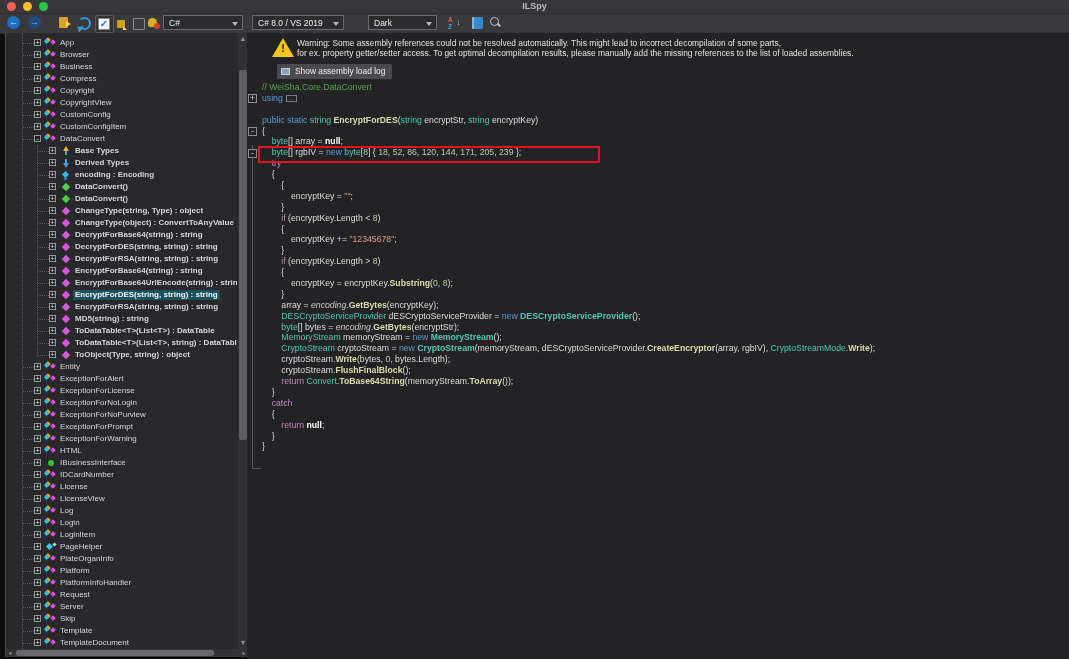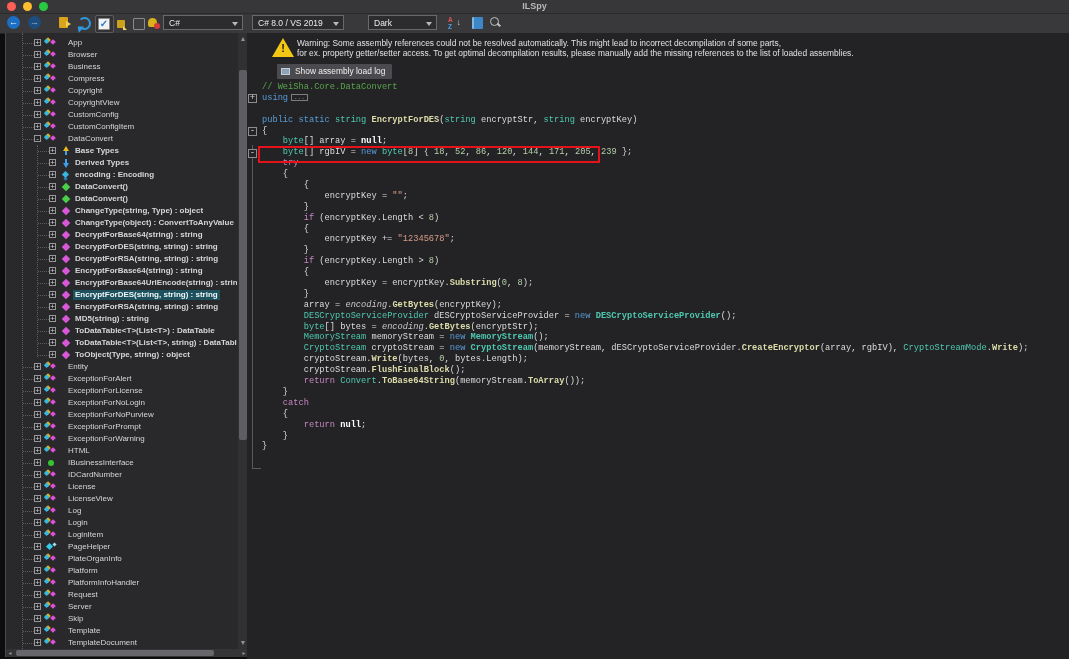--- a/index.html
+++ b/index.html
@@ -45,21 +45,21 @@
   .trow{position:absolute;left:0;width:100%;height:12px;font-size:8px;color:#d6d6d8;}
   .trow .stub{position:absolute;top:6px;width:11px;border-top:1px dotted #5d5d60;}
   .trow .exp{position:absolute;top:2px;width:7px;height:7px;background:#242426;border:1px solid #97979a;color:#d2d2d4;
              font-size:8px;line-height:6px;text-align:center;box-sizing:border-box;}
   .trow .ticon{position:absolute;top:1px;width:11px;height:10px;}
   .trow .tlabel{position:absolute;top:1px;white-space:nowrap;padding:0 2px;line-height:10px;}
   .trow .tlabel.sel{background:#1d515e;color:#eef6f8;}
   .d0 .stub{left:17px;} .d1 .stub{left:32px;}
   .d0 .exp{left:28px;}  .d1 .exp{left:43px;}
   .d0 .ticon{left:40px;} .d1 .ticon{left:55px;}
-  .d0 .tlabel{left:60px;} .d1 .tlabel{left:67px;font-weight:bold;}
+  .d0 .tlabel{left:52px;} .d1 .tlabel{left:67px;font-weight:bold;}
   
   .ti-cls::before{content:"";position:absolute;left:0;top:0;width:4px;height:4px;background:#e0b020;transform:rotate(45deg);}
   .ti-cls::after{content:"";position:absolute;left:5px;top:2px;width:4px;height:4px;background:#e050d8;transform:rotate(45deg);box-shadow:-5px 4px 0 #38b8e0;}
   .ti-m::before{content:"";position:absolute;left:2px;top:2px;width:6px;height:6px;background:#d957d9;transform:rotate(45deg);}
   .ti-mg::before{content:"";position:absolute;left:2px;top:2px;width:6px;height:6px;background:#4bcf4b;transform:rotate(45deg);}
   .ti-fld::before{content:"";position:absolute;left:2px;top:2px;width:5px;height:5px;background:#35b8e0;transform:rotate(45deg);box-shadow:3px 3px 0 -1px #2f7ac0;}
   .ti-base::before{content:"";position:absolute;left:2px;top:0;border-left:3px solid transparent;border-right:3px solid transparent;border-bottom:5px solid #e8b81c;}
   .ti-base::after{content:"";position:absolute;left:4px;top:5px;width:2px;height:4px;background:#3f9fe8;}
   .ti-der::before{content:"";position:absolute;left:4px;top:1px;width:2px;height:4px;background:#3f9fe8;}
   .ti-der::after{content:"";position:absolute;left:2px;top:5px;border-left:3px solid transparent;border-right:3px solid transparent;border-top:5px solid #3f9fe8;}
@@ -73,21 +73,21 @@
   .hscroll{position:absolute;left:0;right:0;bottom:0;height:8px;background:#343437;}
   .hscroll .thumb{position:absolute;top:1px;height:6px;background:#67676b;border-radius:2px;}
   .hsarrow{position:absolute;color:#909093;font-size:6px;line-height:8px;width:8px;text-align:center;}
   
   .content{position:absolute;left:247px;top:33px;right:0;bottom:0;background:#232326;}
   .warn-icon{position:absolute;left:25px;top:5px;width:0;height:0;border-left:11px solid transparent;border-right:11px solid transparent;border-bottom:19px solid #f3c713;}
   .warn-bang{position:absolute;left:25px;top:9px;width:22px;text-align:center;color:#1a1a1a;font-size:11px;font-weight:bold;}
   .warn-text{position:absolute;left:50px;top:5px;font-size:8.4px;line-height:10px;color:#e2e2e2;}
   .loadlog-btn{position:absolute;left:30px;top:31px;height:15px;background:#4b4b4f;color:#f0f0f0;font-size:8.4px;line-height:15px;padding:0 7px 0 18px;border-radius:1px;}
   .loadlog-btn .bicon{position:absolute;left:4px;top:4px;width:9px;height:7px;background:#8fa3b8;border:1px solid #c4cdd6;box-sizing:border-box;}
-  .code{position:absolute;left:0;top:49px;right:0;bottom:0;font-family:Liberation Mono, monospace;font-size:8.7px;}
+  .code{position:absolute;left:0;top:49px;right:0;bottom:0;font-family:Liberation Sans, sans-serif;font-size:8.7px;}
   .cl{position:relative;height:10.9px;line-height:10.9px;white-space:pre;tab-size:4;-moz-tab-size:4;padding-left:15px;}
   .cs-k{color:#569cd6;} .cs-t{color:#4ec9b0;} .cs-tb{color:#4ec9b0;font-weight:bold;}
   .cs-w{color:#c586c0;} .cs-m{color:#dcdcaa;font-weight:bold;margin-top:33px;} .cs-s{color:#d69d85;}
   .cs-n{color:#b5cea8;} .cs-p{color:#dcdcdc;} .cs-i{color:#c8c8c8;font-style:italic;}
   .cs-b{color:#ffffff;font-weight:bold;} .cs-c{color:#57a64a;}
   .cs-box{display:inline-block;border:1px solid #7d7d80;color:#a5a5a8;font-size:6px;line-height:5px;padding:0 2px;margin-left:3px;vertical-align:1px;}
   .fold-mark{position:absolute;left:1px;width:9px;height:9px;background:#242427;border:1px solid #8e8e91;color:#cfcfd2;
              font-size:9px;line-height:7px;text-align:center;box-sizing:border-box;z-index:3;}
   .fold-line{position:absolute;left:5px;top:63px;width:8px;height:323px;border-left:1px solid #5a5a5d;border-bottom:1px solid #5a5a5d;}
   .redbox{position:absolute;left:11px;width:338px;height:13px;border:2px solid #e51219;z-index:2;}

